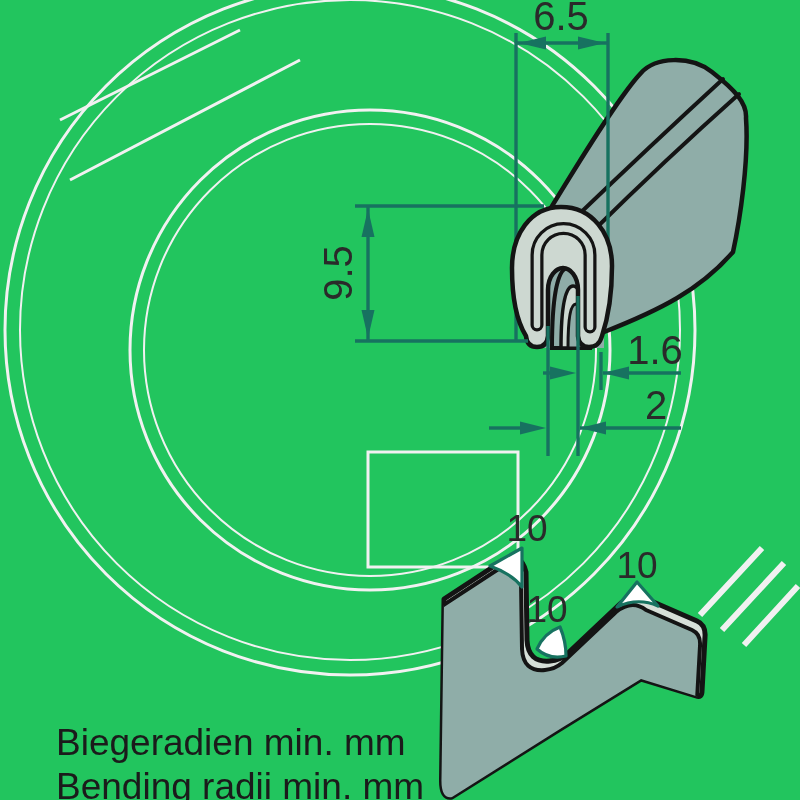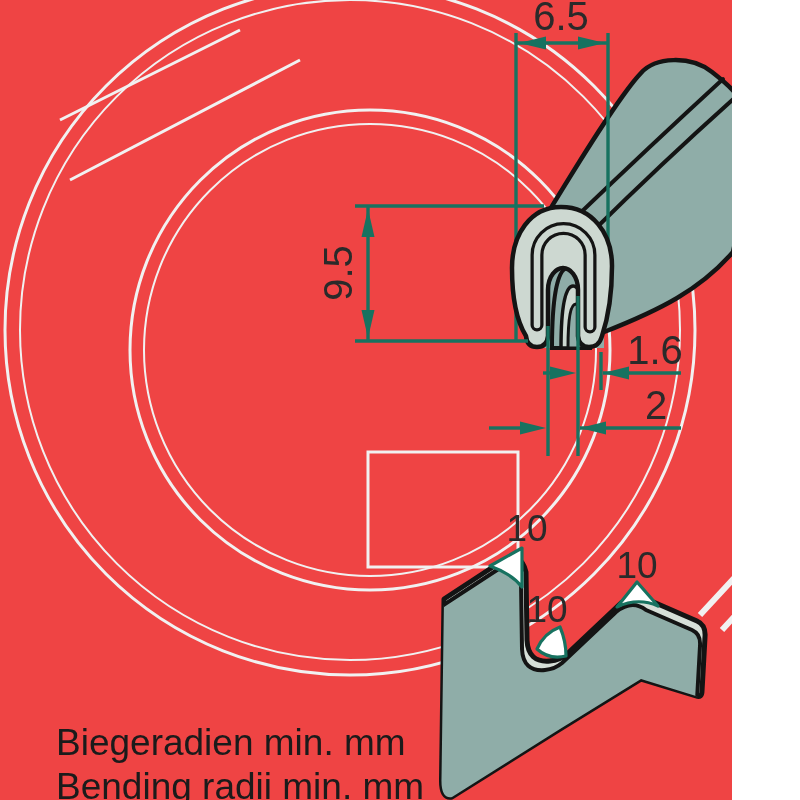--- a/index.html
+++ b/index.html
@@ -1,19 +1,19 @@
 <!DOCTYPE html>
 <html><head>
 <meta charset="utf-8">
 <style>
   html, body { margin: 0; padding: 0; background: #ffffff; }
   #stage {
     position: relative;
-    width: 732px; height: 800px;
-    background: #ef4444;
+    width: 800px; height: 800px;
+    background: #22c55e;
     overflow: hidden;
     font-family: "Liberation Sans", sans-serif;
   }
   svg { display: block; }
   .dimtxt  { font-size: 40px; fill: #2a2a2a; }
   .radtxt  { font-size: 37px; fill: #2a2a2a; }
   .caption { font-size: 37px; fill: #1b1b1b; }
 </style>
 </head>
 <body>

